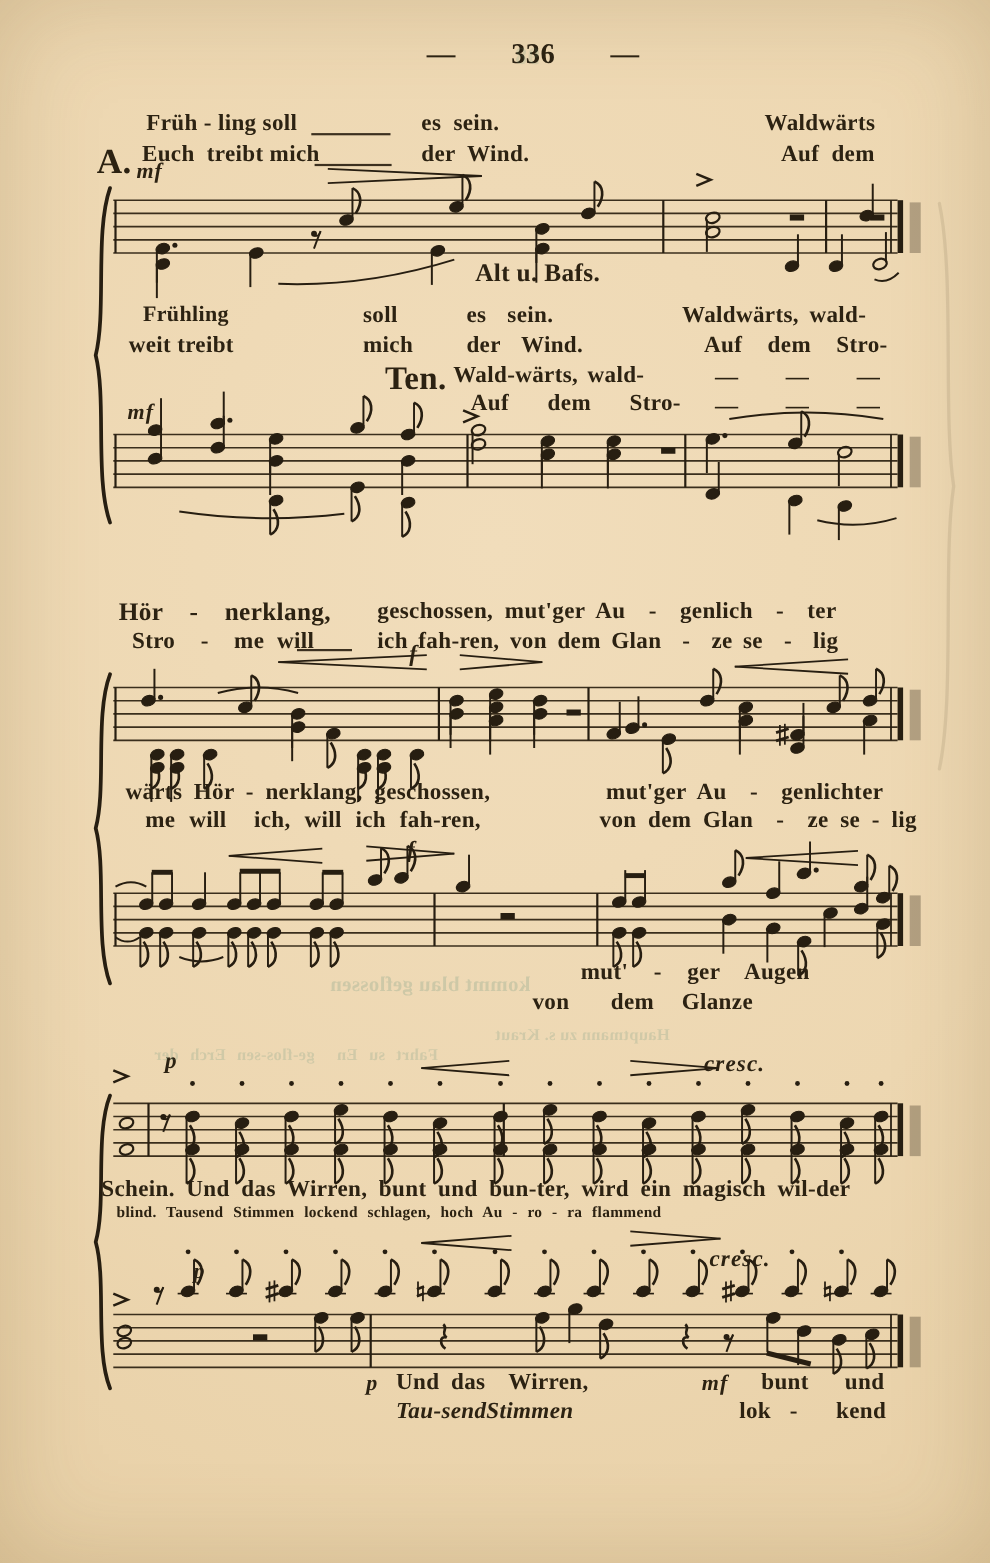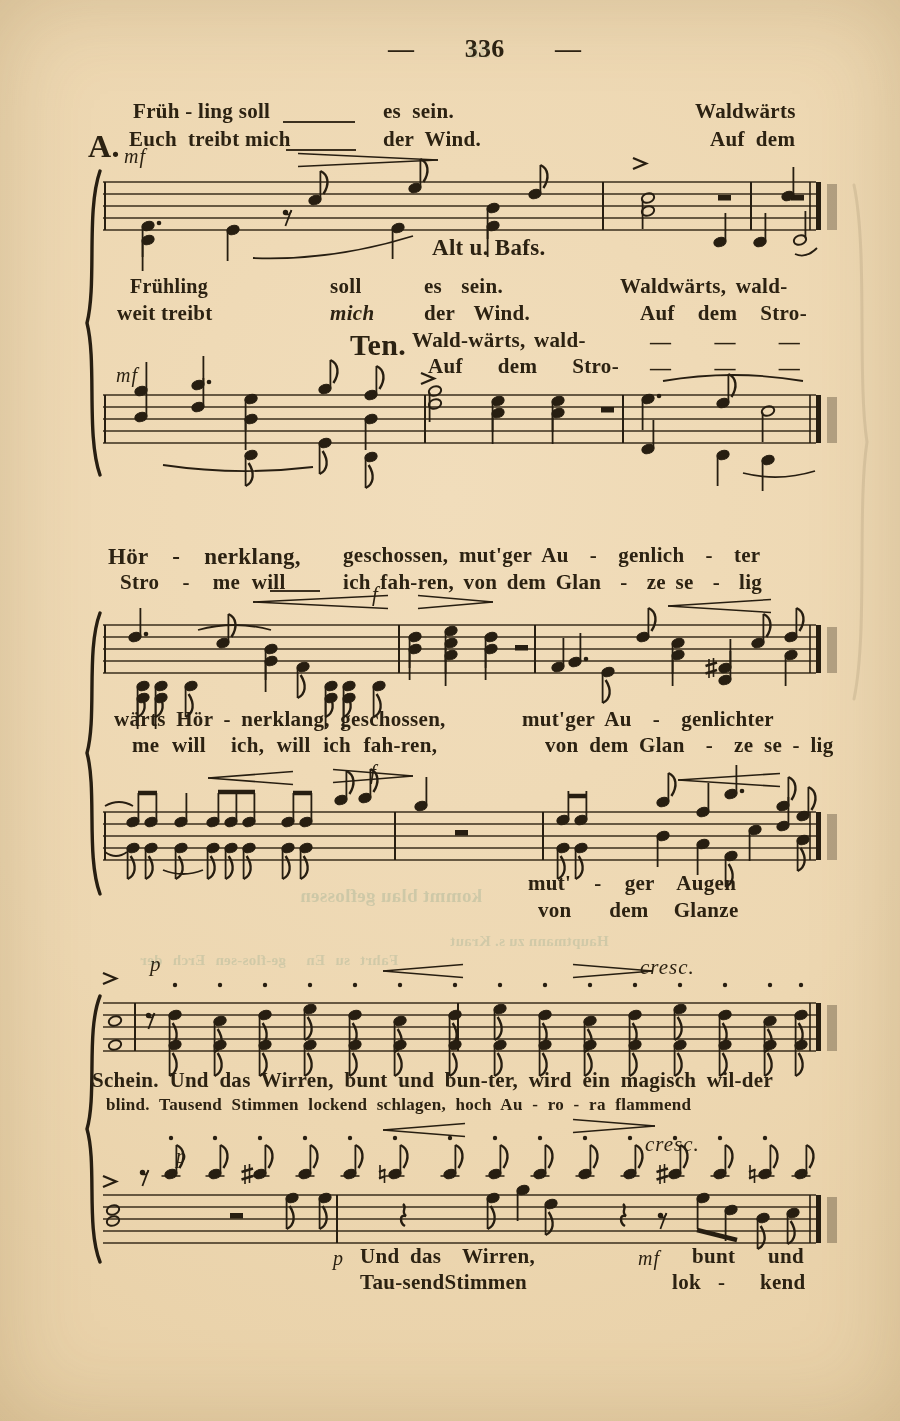--- a/index.html
+++ b/index.html
@@ -6,21 +6,21 @@
   .page{
     position:relative; width:900px; height:1421px; overflow:hidden;
     background: radial-gradient(120% 90% at 50% 35%, #f1ddbb 0%, #edd7b1 50%, #e5cca1 100%);
     box-shadow: inset 0 0 90px rgba(120,90,40,.22);
     font-family:"Liberation Serif","DejaVu Serif",serif;
   }
   .t{
     position:absolute; white-space:pre; line-height:1;
     font-weight:bold; color:#2c2212; letter-spacing:.3px;
   }
-  .t.i{ font-style:italic; font-weight:normal; letter-spacing:1px;}
+  .t.i{ font-style:italic; font-weight:bold; letter-spacing:1px;}
   .t.bleed{
     color:#5e8f7a; font-weight:bold; transform:scaleX(-1); filter:blur(.7px);
   }
   .rule{ position:absolute; height:2px; background:#2c2212; opacity:.92;}
   .notation{ position:absolute; overflow:visible;}
   .brace{ position:absolute; overflow:visible;}
 </style>
 </head>
 <body>
 
@@ -34,53 +34,53 @@
       <span class="t" style="left: 383px; top: 129px; font-size: 21px;">der  Wind.</span>
       <span class="t" style="left: 710px; top: 129px; font-size: 21px;">Auf  dem</span>
       <span class="t" style="left: 88px; top: 130px; font-size: 32px;">A.</span>
       <span class="t i" style="left: 124px; top: 146px; font-size: 20px;">mf</span>
       <span class="t" style="left: 432px; top: 236px; font-size: 23px;">Alt u. Bafs.</span>
       <span class="t" style="left: 130px; top: 276px; font-size: 20px;">Frühling</span>
       <span class="t" style="left: 330px; top: 276px; font-size: 21px; text-align: right;">soll</span>
       <span class="t" style="left: 424px; top: 276px; font-size: 21px; word-spacing: 4px;">es  sein.</span>
       <span class="t" style="left: 620px; top: 276px; font-size: 21px; word-spacing: 4px; text-align: center;">Waldwärts, wald-</span>
       <span class="t" style="left: 117px; top: 303px; font-size: 21px;">weit treibt</span>
-      <span class="t" style="left: 330px; top: 303px; font-size: 21px; font-style: italic;">mich</span>
+      <span class="t" style="left: 330px; top: 303px; font-size: 21px;">mich</span>
       <span class="t" style="left: 424px; top: 303px; font-size: 21px; word-spacing: 4px;">der  Wind.</span>
       <span class="t" style="left: 640px; top: 303px; font-size: 21px; word-spacing: 6px;">Auf  dem  Stro-</span>
       <span class="t" style="left: 350px; top: 330px; font-size: 30px;">Ten.</span>
       <span class="t" style="left: 412px; top: 330px; font-size: 21px; word-spacing: 3px;">Wald-wärts, wald-</span>
       <span class="t" style="left: 650px; top: 332px; font-size: 21px; word-spacing: 16px;">—  —  —</span>
       <span class="t" style="left: 428px; top: 356px; font-size: 21px; word-spacing: 12px;">Auf  dem  Stro-</span>
       <span class="t" style="left: 650px; top: 358px; font-size: 21px; word-spacing: 16px;">—  —  —</span>
       <span class="t i" style="left: 116px; top: 365px; font-size: 20px;">mf</span>
       <span class="t" style="left: 108px; top: 545px; font-size: 23px; word-spacing: 6px;">Hör  -  nerklang,</span>
       <span class="t" style="left: 343px; top: 545px; font-size: 21px; word-spacing: 5px;">geschossen, mut'ger Au  -  genlich  -  ter</span>
       <span class="t" style="left: 120px; top: 572px; font-size: 21px; word-spacing: 6px;">Stro  -  me will</span>
       <span class="t" style="left: 343px; top: 572px; font-size: 21px; word-spacing: 4px; font-family: Liberation Serif, serif;">ich fah-ren, von dem Glan  -  ze se  -  lig</span>
       <span class="t i" style="left: 372px; top: 584px; font-size: 21px;">f</span>
       <span class="t" style="left: 114px; top: 709px; font-size: 21px; word-spacing: 5px; text-align: right;">wärts Hör - nerklang, geschossen,</span>
-      <span class="t" style="left: 522px; top: 709px; font-size: 21px; word-spacing: 5px;">mut'ger Au  -  genlichter</span>
+      <span class="t" style="left: 551px; top: 709px; font-size: 21px; word-spacing: 5px;">mut'ger Au  -  genlichter</span>
       <span class="t" style="left: 132px; top: 735px; font-size: 21px; word-spacing: 7px;">me will  ich, will ich fah-ren,</span>
       <span class="t" style="left: 545px; top: 735px; font-size: 21px; word-spacing: 5px;">von dem Glan  -  ze se - lig</span>
       <span class="t i" style="left: 370px; top: 762px; font-size: 21px;">f</span>
       <span class="t" style="left: 528px; top: 873px; font-size: 21px; word-spacing: 6px;">mut'  -  ger  Augen</span>
-      <span class="t" style="left: 538px; top: 900px; font-size: 21px; word-spacing: 7px; text-align: center;">von   dem  Glanze</span>
+      <span class="t" style="left: 484px; top: 900px; font-size: 21px; word-spacing: 7px; text-align: center;">von   dem  Glanze</span>
       <span class="t i" style="left: 150px; top: 954px; font-size: 21px;">p</span>
       <span class="t i" style="left: 640px; top: 957px; font-size: 21px;">cresc.</span>
       <span class="t" style="left: 92px; top: 1070px; font-size: 21px; word-spacing: 5px;">Schein. Und das Wirren, bunt und bun-ter, wird ein magisch wil-der</span>
-      <span class="t" style="left: 106px; top: 1096px; font-size: 17px; word-spacing: 5px;">blind. Tausend Stimmen lockend schlagen, hoch Au - ro - ra flammend</span>
+      <span class="t" style="left: 106px; top: 1096px; font-size: 14px; word-spacing: 5px;">blind. Tausend Stimmen lockend schlagen, hoch Au - ro - ra flammend</span>
       <span class="t i" style="left: 645px; top: 1134px; font-size: 21px;">cresc.</span>
       <span class="t i" style="left: 176px; top: 1146px; font-size: 20px;">p</span>
       <span class="t i" style="left: 333px; top: 1248px; font-size: 20px;">p</span>
       <span class="t" style="left: 360px; top: 1246px; font-size: 21px; word-spacing: 5px;">Und das  Wirren,</span>
       <span class="t i" style="left: 638px; top: 1248px; font-size: 20px;">mf</span>
       <span class="t" style="left: 692px; top: 1246px; font-size: 21px;">bunt</span>
       <span class="t" style="left: 768px; top: 1246px; font-size: 21px;">und</span>
-      <span class="t" style="left: 360px; top: 1272px; font-size: 21px; word-spacing: 2px;">Tau-sendStimmen</span>
+      <span class="t" style="left: 360px; top: 1272px; font-size: 21px; word-spacing: 2px; font-style: italic;">Tau-sendStimmen</span>
       <span class="t" style="left: 672px; top: 1272px; font-size: 21px; word-spacing: 3px;">lok  -</span>
       <span class="t" style="left: 760px; top: 1272px; font-size: 21px;">kend</span>
       <span class="t bleed" style="left: 300px; top: 886px; font-size: 19px; opacity: 0.22;">kommt blau geflossen</span>
       <span class="t bleed" style="left: 450px; top: 934px; font-size: 15px; opacity: 0.2;">Hauptmann zu s. Kraut</span>
       <span class="t bleed" style="left: 140px; top: 953px; font-size: 15px; word-spacing: 6px; opacity: 0.2;">Fahrt su En  ge-flos-sen Erch der</span>
       <span class="t bleed" style="left: 468px; top: 40px; font-size: 22px; opacity: 0.15;">98</span>
     </div>
   <div id="ruleLayer">
       <div class="rule" style="left: 283px; top: 121px; width: 72px;"></div>
       <div class="rule" style="left: 286px; top: 149px; width: 70px;"></div>

